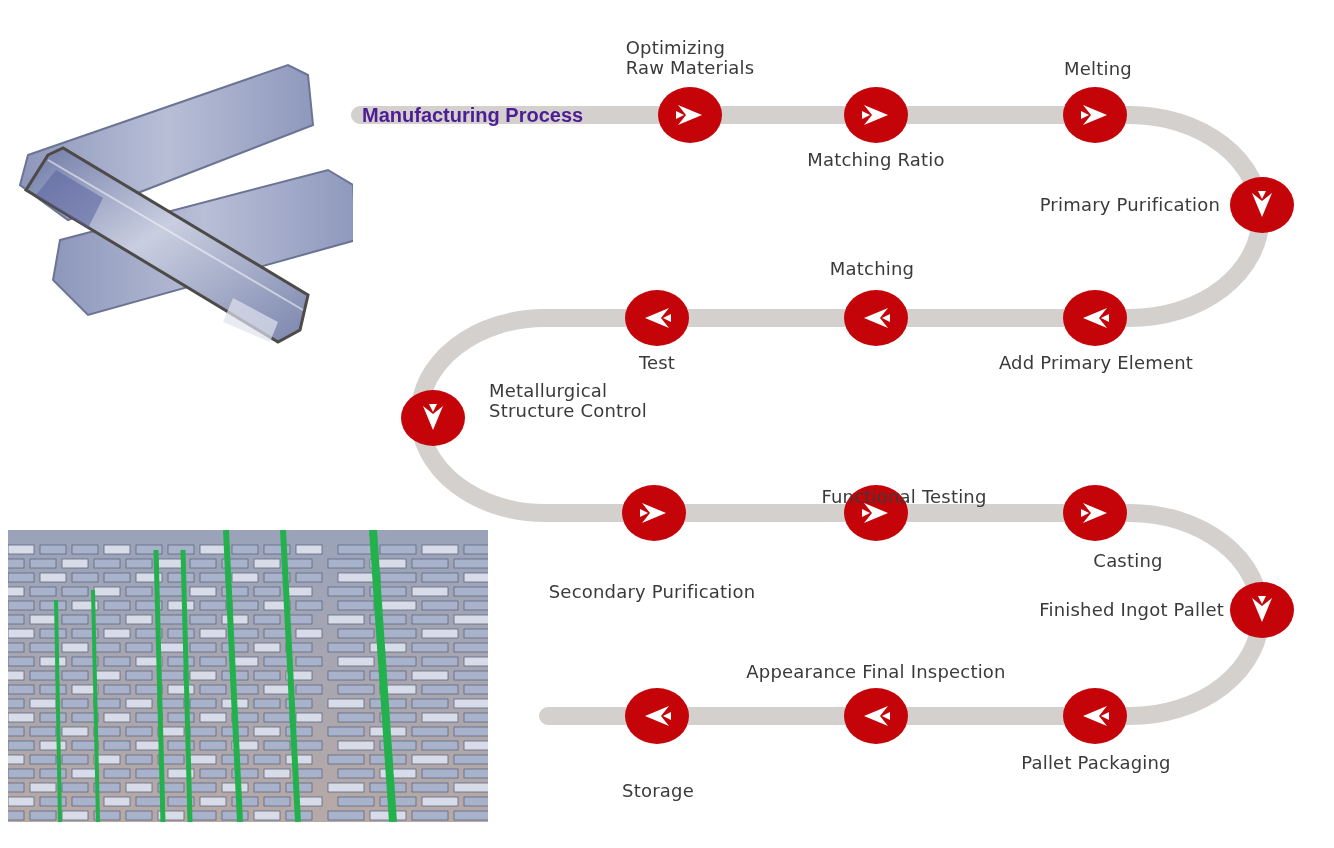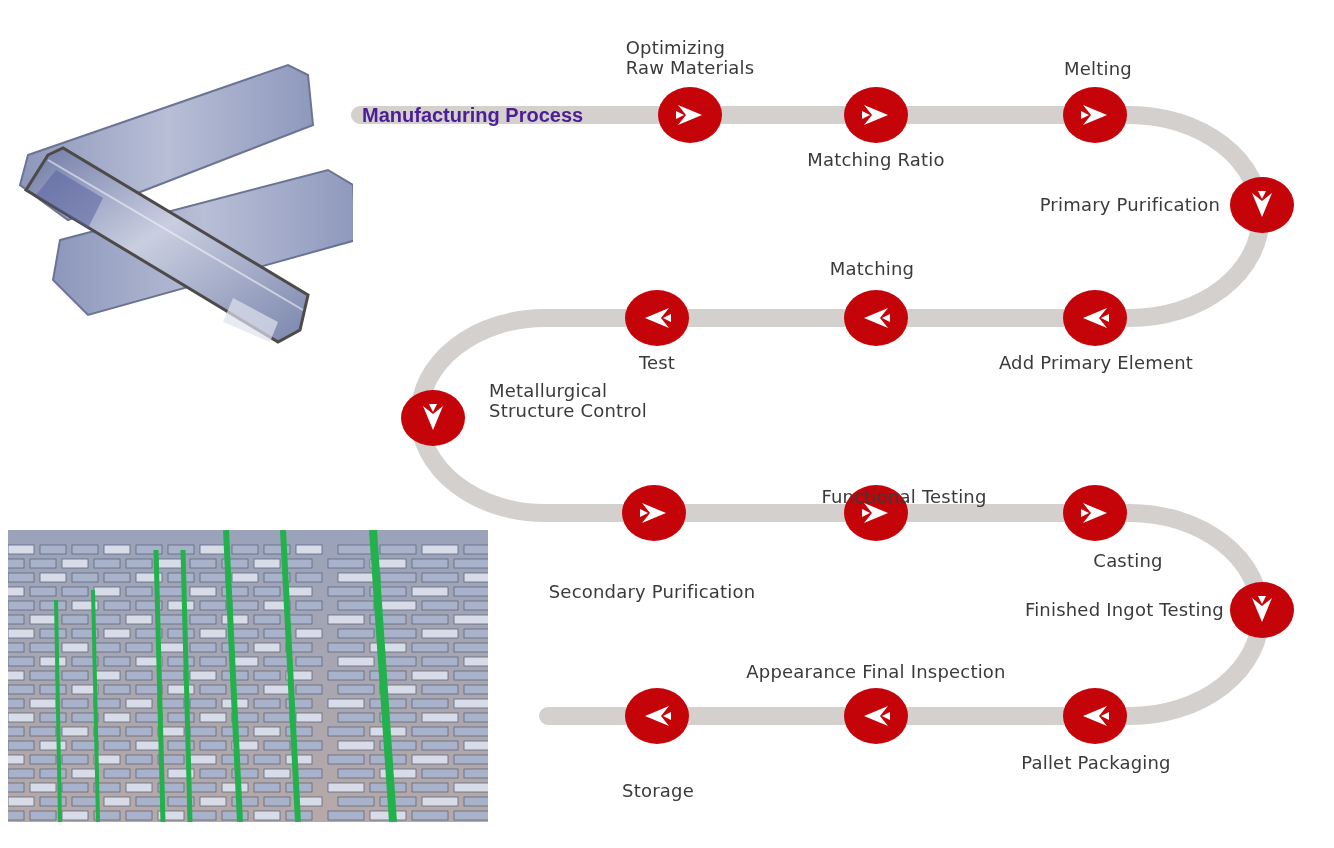--- a/index.html
+++ b/index.html
@@ -485,18 +485,18 @@
       <div class="label " style="top: 150px; left: 876px; transform: translateX(-50%);">Matching Ratio</div>
       <div class="label " style="top: 59px; left: 1098px; transform: translateX(-50%);">Melting</div>
       <div class="label right" style="top: 195px; right: 114px;">Primary Purification</div>
       <div class="label " style="top: 353px; left: 1096px; transform: translateX(-50%);">Add Primary Element</div>
       <div class="label " style="top: 259px; left: 872px; transform: translateX(-50%);">Matching</div>
       <div class="label " style="top: 353px; left: 657px; transform: translateX(-50%);">Test</div>
       <div class="label " style="top: 381px; left: 568px; transform: translateX(-50%);">Metallurgical<br>Structure Control</div>
       <div class="label " style="top: 551px; left: 652px; transform: translateX(-50%); margin-top: 31px;">Secondary Purification</div>
       <div class="label " style="top: 455px; left: 904px; transform: translateX(-50%); margin-top: 32px;">Functional Testing</div>
       <div class="label " style="top: 551px; left: 1096px; transform: translateX(-50%); margin-left: 32px;">Casting</div>
-      <div class="label right" style="top: 600px; right: 110px;">Finished Ingot Testing</div>
+      <div class="label right" style="top: 600px; right: 110px;">Finished Ingot Pallet</div>
       <div class="label " style="top: 753px; left: 1096px; transform: translateX(-50%);">Pallet Packaging</div>
       <div class="label " style="top: 662px; left: 876px; transform: translateX(-50%);">Appearance Final Inspection</div>
       <div class="label " style="top: 753px; left: 658px; transform: translateX(-50%); margin-top: 28px;">Storage</div>
     </div>
 </div>
 
 </body></html>

